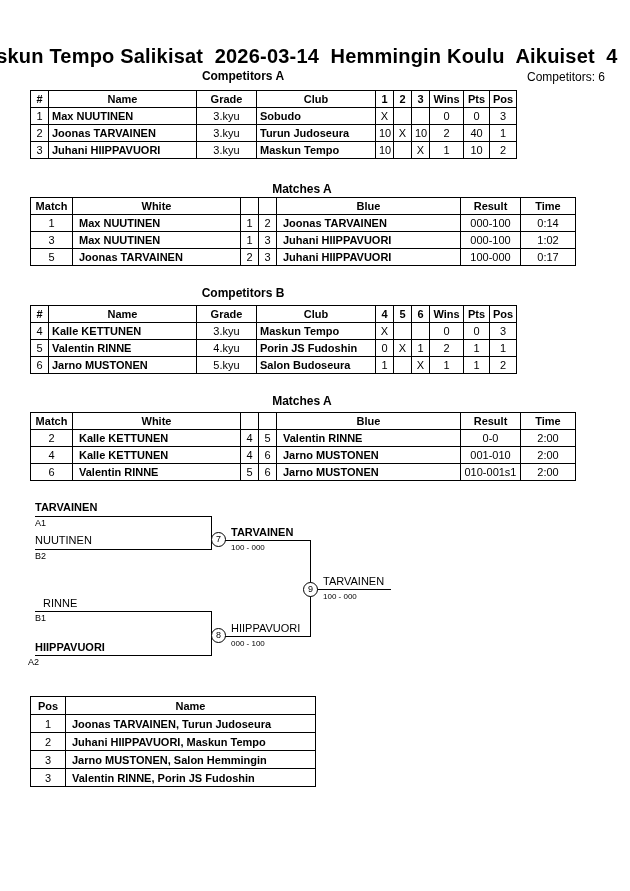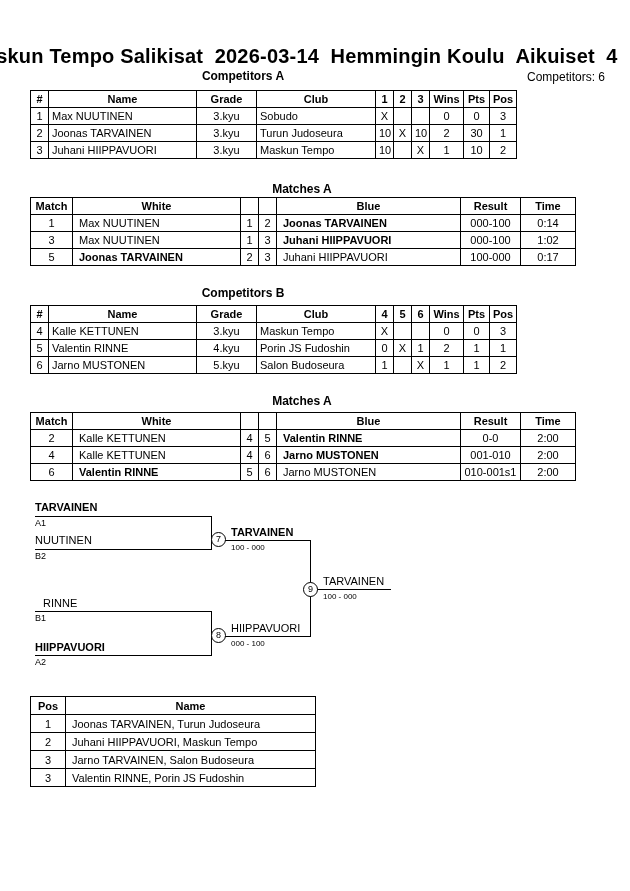--- a/index.html
+++ b/index.html
@@ -8,21 +8,21 @@
     overflow:hidden; font-family:"Liberation Sans", sans-serif; color:#000;
   }
   .title { position:absolute; left:-32px; top:45px; font-size:20px; font-weight:bold; white-space:pre; letter-spacing:0.2px; }
   .comp-count { position:absolute; left:527px; top:70px; font-size:12px; }
   .h { position:absolute; font-size:12px; font-weight:bold; text-align:center; width:200px; }
   table { position:absolute; border-collapse:collapse; table-layout:fixed; font-size:11px; background:#fff; }
   th, td { border:1px solid #000; padding:0 3px; height:16px; white-space:nowrap; overflow:hidden; }
   th { font-weight:bold; text-align:center; }
   .results-table th, .results-table td { height:17px; }
   .tc { text-align:center; }
-  .tl { text-align:left; }
+  .tl { text-align:left;font-weight:bold; }
   .pad { padding-left:6px; }
   .bl { position:absolute; background:#000; }
   .bname { position:absolute; font-size:11px; white-space:nowrap; }
   .bseed { position:absolute; font-size:9px; }
   .bscore { position:absolute; font-size:8px; white-space:nowrap; }
   .node-circle {
     position:absolute; width:15px; height:15px; box-sizing:border-box;
     border:1px solid #000; border-radius:50%; background:#fff;
     font-size:9px; line-height:13px; text-align:center;
   }
@@ -76,21 +76,21 @@
       </tr>
       <tr>
         <td class="tc">2</td>
         <td class="tl">Joonas TARVAINEN</td>
         <td class="tc">3.kyu</td>
         <td class="tl">Turun Judoseura</td>
         <td class="tc">10</td>
         <td class="tc">X</td>
         <td class="tc">10</td>
         <td class="tc">2</td>
-        <td class="tc">30</td>
+        <td class="tc">40</td>
         <td class="tc">1</td>
       </tr>
       <tr>
         <td class="tc">3</td>
         <td class="tl">Juhani HIIPPAVUORI</td>
         <td class="tc">3.kyu</td>
         <td class="tl">Maskun Tempo</td>
         <td class="tc">10</td>
         <td class="tc"></td>
         <td class="tc">X</td>
@@ -270,21 +270,21 @@
   </table>
 
   <div>
     <div class="bname" style="left: 35px; top: 501px; font-weight: bold;">TARVAINEN</div>
     <div class="bseed" style="left:35px; top:518px;">A1</div>
     <div class="bname" style="left:35px; top:534px;">NUUTINEN</div>
     <div class="bseed" style="left:35px; top:551px;text-align:right;">B2</div>
     <div class="bname" style="left:35px; top:597px;padding-left:8px;">RINNE</div>
     <div class="bseed" style="left:35px; top:613px;">B1</div>
     <div class="bname" style="left: 35px; top: 641px; font-weight: bold;">HIIPPAVUORI</div>
-    <div class="bseed" style="left:35px; top:657px;">A2</div>
+    <div class="bseed" style="left:28px; top:657px;">A2</div>
 
     <div class="bl" style="left:35px; top:516px; width:176px; height:1px;"></div>
     <div class="bl" style="left:35px; top:549px; width:176px; height:1px;"></div>
     <div class="bl" style="left:211px; top:516px; width:1px; height:34px;"></div>
     <div class="bl" style="left:211px; top:540px; width:100px; height:1px;"></div>
     <div class="bl" style="left:35px; top:611px; width:176px; height:1px;"></div>
     <div class="bl" style="left:35px; top:655px; width:176px; height:1px;"></div>
     <div class="bl" style="left:211px; top:611px; width:1px; height:45px;"></div>
     <div class="bl" style="left:211px; top:636px; width:100px; height:1px;"></div>
     <div class="bl" style="left:310px; top:540px; width:1px; height:97px;"></div>
@@ -315,21 +315,21 @@
       <tr>
         <td class="tc">1</td>
         <td class="tl pad">Joonas TARVAINEN, Turun Judoseura</td>
       </tr>
       <tr>
         <td class="tc">2</td>
         <td class="tl pad">Juhani HIIPPAVUORI, Maskun Tempo</td>
       </tr>
       <tr>
         <td class="tc">3</td>
-        <td class="tl pad">Jarno TARVAINEN, Salon Budoseura</td>
+        <td class="tl pad">Jarno MUSTONEN, Salon Hemmingin</td>
       </tr>
       <tr>
         <td class="tc">3</td>
         <td class="tl pad">Valentin RINNE, Porin JS Fudoshin</td>
       </tr>
     </tbody>
   </table>
 
 </div>
 

